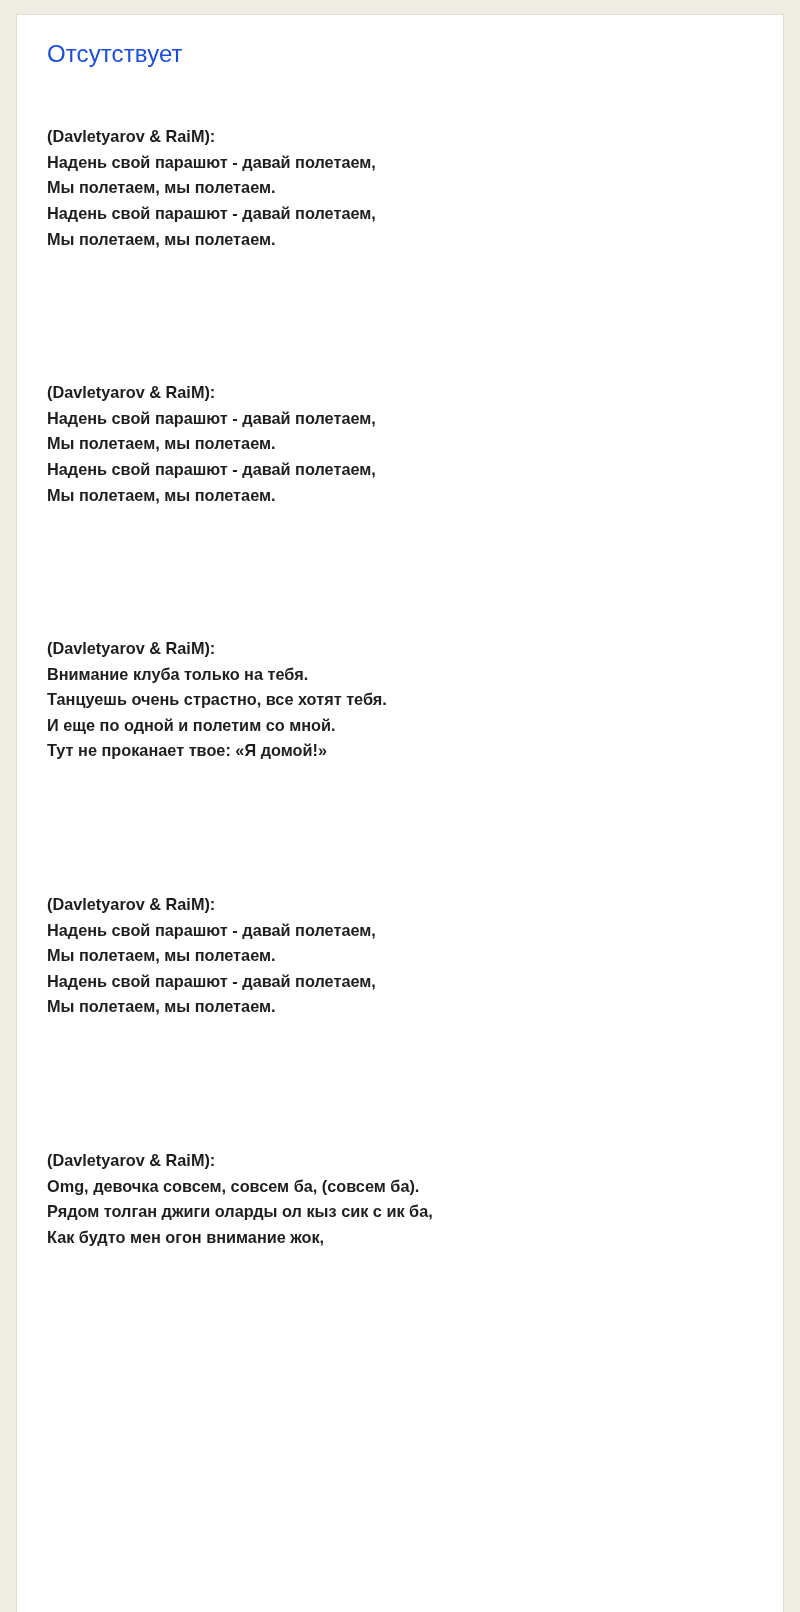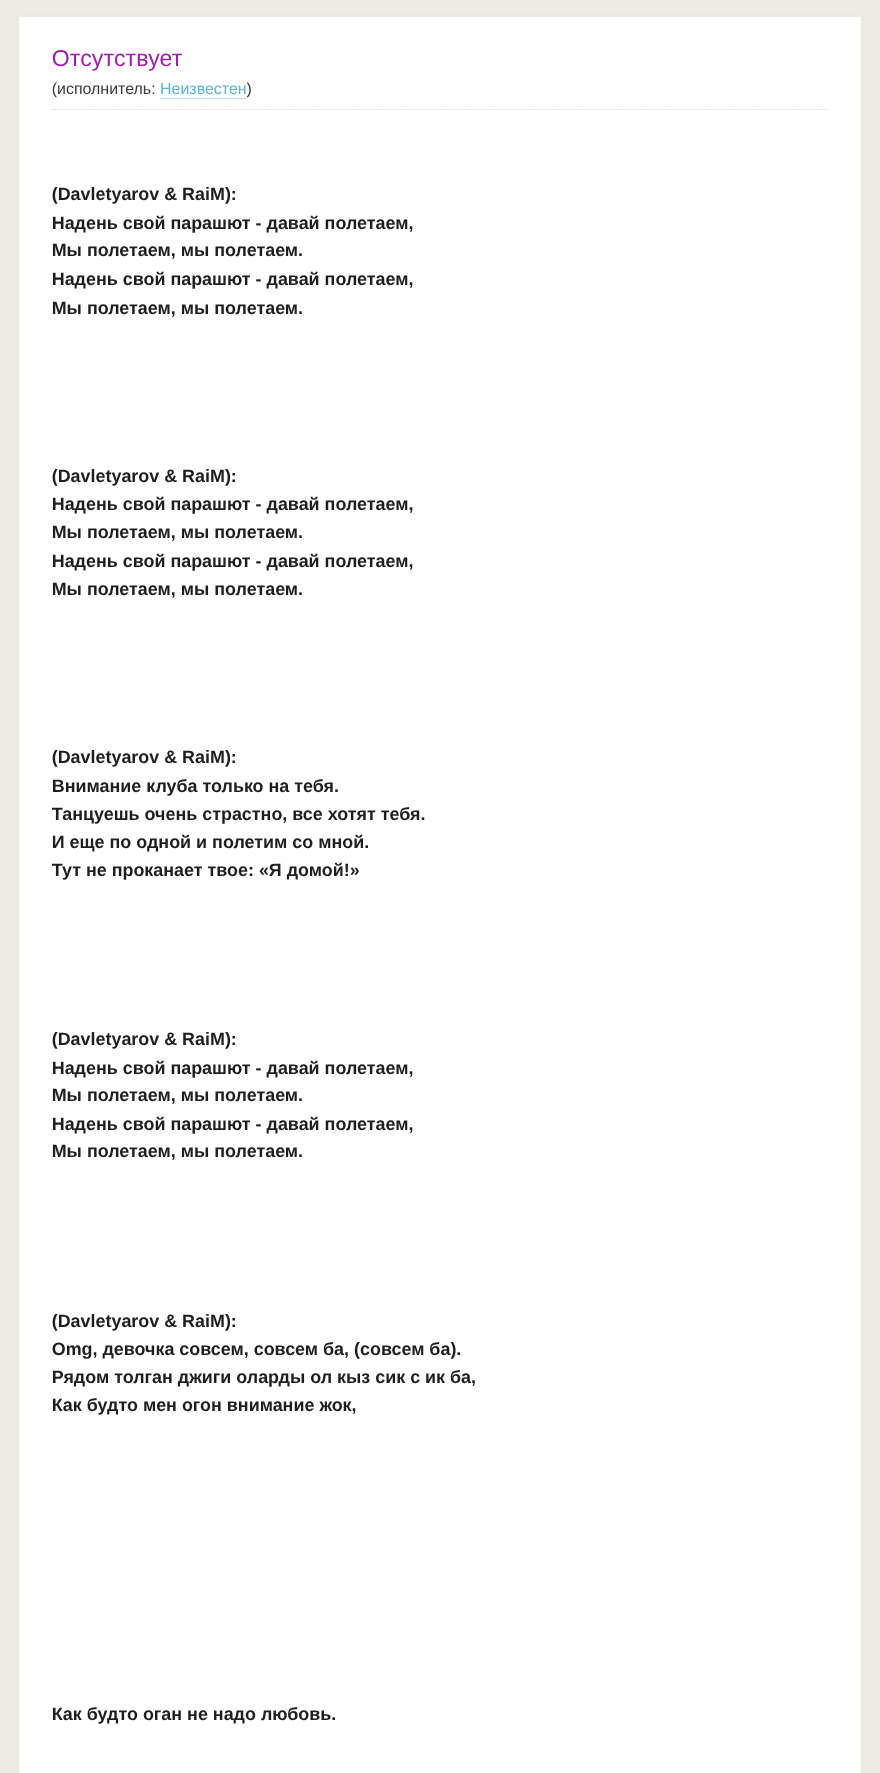--- a/index.html
+++ b/index.html
@@ -18,22 +18,22 @@
     min-height: 1612px;
     padding: 14px 16px 16px 16px;
   }
   .sheet {
     background: #ffffff;
     border: 1px solid #e2ded2;
     min-height: 1580px;
     padding: 26px 30px 30px 30px;
   }
   .song-title {
-    color: #a21caf;
-    font-size: 21px;
+    color: #1d4ed8;
+    font-size: 24px;
     line-height: 26px;
     font-weight: normal;
     margin: 0 0 6px 0;
     letter-spacing: 0.1px;
   }
   .artist-line {
     font-size: 14.5px;
     color: #3a3a3a;
     padding-bottom: 10px;
     border-bottom: 1px dotted #cfd6dc;
@@ -56,23 +56,20 @@
   .spacer-block { height: 25.6px; }
 </style>
 </head>
 <body>
 
 <div class="page">
   <div class="sheet">
 
     <h1 class="song-title">Отсутствует</h1>
 
-    <div class="artist-line">
-      <span class="paren">(исполнитель: </span><a class="artist-link" href="#">Неизвестен</a><span class="paren">)</span>
-    </div>
 
     <div class="lyrics">
       <p class="blk">(Davletyarov &amp; RaiM):
 Надень свой парашют - давай полетаем,
 Мы полетаем, мы полетаем.
 Надень свой парашют - давай полетаем,
 Мы полетаем, мы полетаем.</p>
       <div class="spacer-block"></div>
       <p class="blk">(Davletyarov &amp; RaiM):
 Надень свой парашют - давай полетаем,
@@ -92,21 +89,20 @@
 Надень свой парашют - давай полетаем,
 Мы полетаем, мы полетаем.</p>
       <div class="spacer-block"></div>
       <p class="blk">(Davletyarov &amp; RaiM):
 Omg, девочка совсем, совсем ба, (совсем ба).
 Рядом толган джиги оларды ол кыз сик с ик ба,
 Как будто мен огон внимание жок,</p>
       <div class="spacer-block"></div>
       <p class="blk"></p>
       <div class="spacer-block"></div>
-      <p class="blk">Как будто оган не надо любовь.</p>
       
       
       
       
       
       
       
       
     </div>
 

